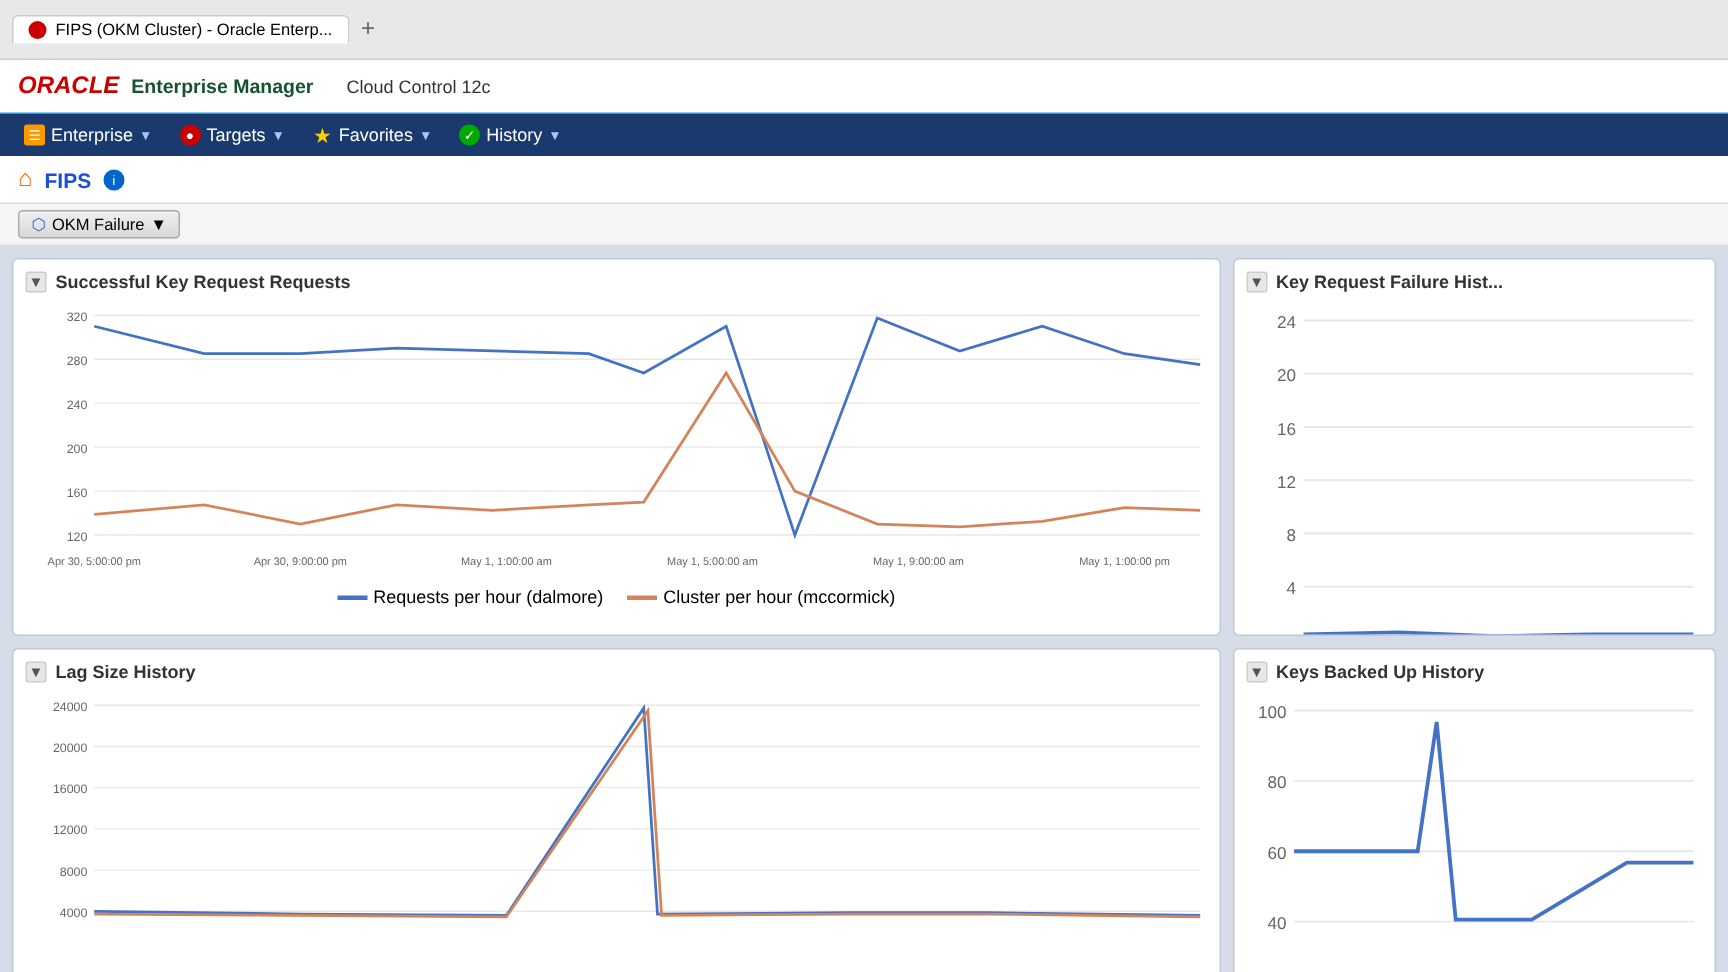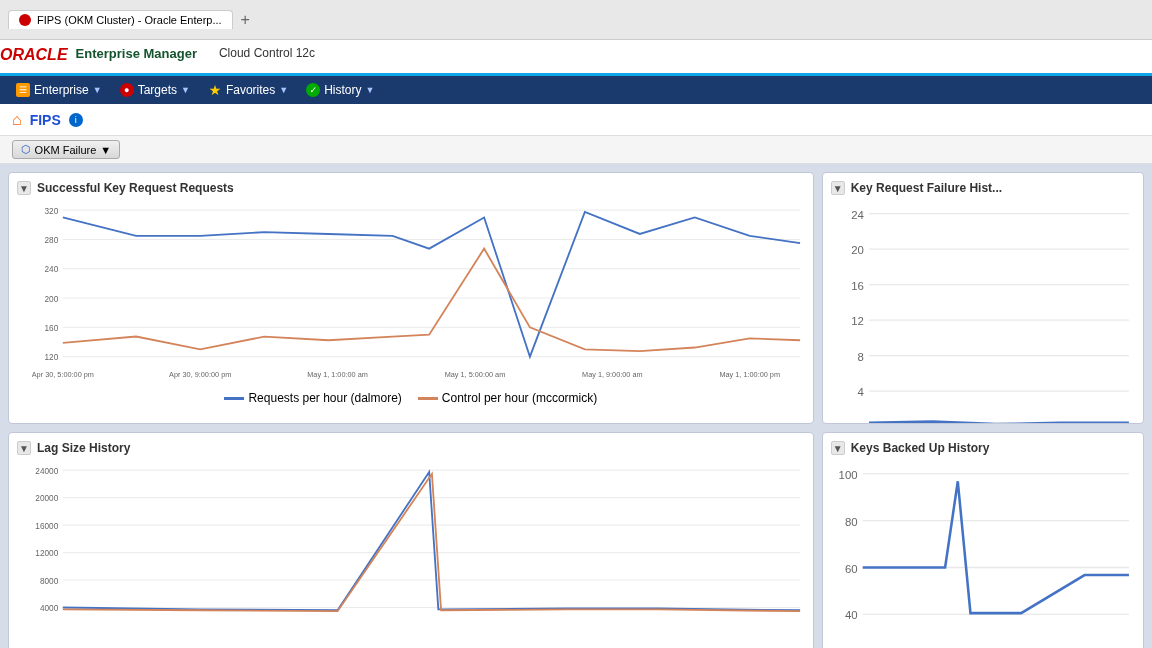--- a/index.html
+++ b/index.html
@@ -25,23 +25,24 @@
       display: flex;
       align-items: center;
       gap: 6px;
     }
     .tab-icon { width: 12px; height: 12px; background: #cc0000; border-radius: 50%; display: inline-block; }
     .new-tab-btn { font-size: 16px; color: #666; cursor: pointer; }
 
     
     .app-header {
       background: white;
-      border-bottom: 3px solid #0ea5e9;
-      padding: 6px 0;
-      display: flex;
+      border-bottom: 1px solid #0ea5e9;
+      padding: 6px 12px;
+      display: flex;
+      align-items: center;
       height: 36px;
     }
     .oracle-logo {
       color: #cc0000;
       font-weight: bold;
       font-size: 16px;
       font-style: italic;
       margin-right: 8px;
     }
     .app-title { font-size: 13px; font-weight: bold; color: #14532d; }
@@ -284,21 +285,21 @@
         <text x="650" y="192" class="x-axis-label" style="font-size:8px">May 1, 9:00:00 am</text>
         <text x="800" y="192" class="x-axis-label" style="font-size:8px">May 1, 1:00:00 pm</text>
       </svg>
       <div class="chart-legend">
         <div class="legend-item">
           <span class="legend-line dalmore"></span>
           <span>Requests per hour (dalmore)</span>
         </div>
         <div class="legend-item">
           <span class="legend-line mccormick"></span>
-          <span>Control per hour (mccormick)</span>
+          <span>Cluster per hour (mccormick)</span>
         </div>
       </div>
     </div>
   </div>
 
   <div class="chart-panel">
     <div class="panel-header">
       <span class="collapse-icon">▼</span>
       <span>Key Request Failure Hist...</span>
     </div>

